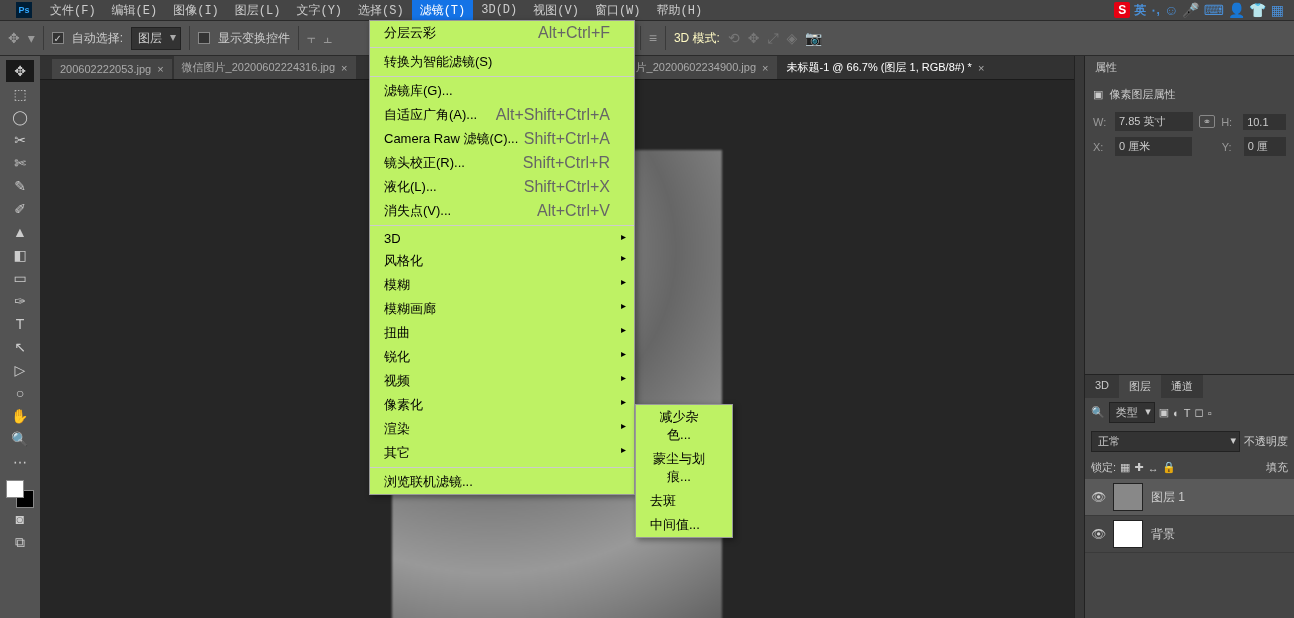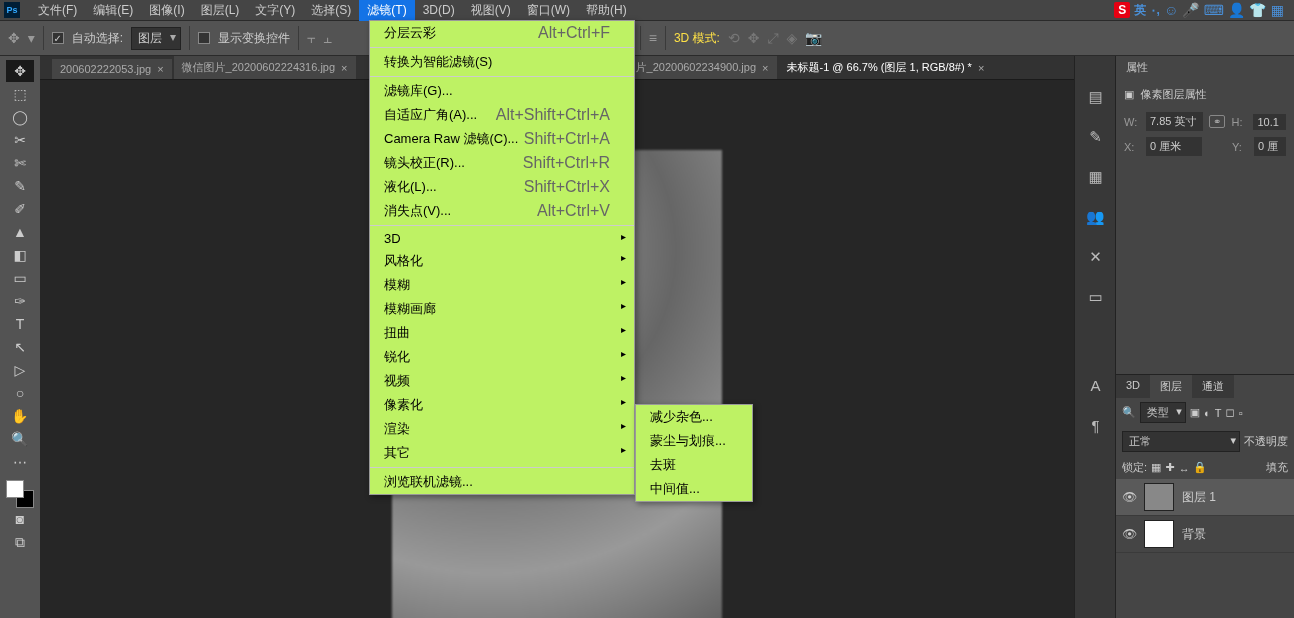--- a/index.html
+++ b/index.html
@@ -1,19 +1,19 @@
 <!DOCTYPE html>
 <html><head>
 <meta charset="utf-8">
 <style>
 * { margin: 0; padding: 0; box-sizing: border-box; font-family: "Microsoft YaHei", sans-serif; }
 body { background: #323232; color: #ccc; font-size: 12px; width: 1294px; height: 618px; overflow: hidden; position: relative; }
-.menubar { background: #454545; height: 20px; display: flex; align-items: center; padding-left: 4px; }
+.menubar { background: #454545; height: 20px; display: flex; align-items: center; padding-left: 16px; }
 .ps-icon { width: 16px; height: 16px; background: #001e36; color: #31a8ff; font-size: 9px; font-weight: bold; display: flex; align-items: center; justify-content: center; margin-right: 10px; }
-.menu-item { padding: 2px 8px; cursor: default; }
+.menu-item { padding: 2px 8px; cursor: default; font-family: Liberation Mono, monospace; }
 .menu-item.active { background: #1473e6; color: #fff; }
 .ime-icons { margin-left: auto; display: flex; gap: 4px; align-items: center; padding-right: 10px; }
 .ime-s { background: #e60012; color: #fff; width: 16px; height: 16px; display: flex; align-items: center; justify-content: center; font-weight: bold; border-radius: 2px; }
 .ime-txt { color: #4a90d9; font-weight: bold; }
 .ime-ico { color: #4a90d9; font-size: 14px; }
 .optbar { background: #535353; height: 36px; display: flex; align-items: center; border-bottom: 1px solid #2a2a2a; border-top: 1px solid #2a2a2a; padding-left: 8px; gap: 8px; }
 .optbar .divider { width: 1px; height: 24px; background: #3a3a3a; }
 .checkbox { width: 12px; height: 12px; border: 1px solid #888; display: inline-flex; align-items: center; justify-content: center; background: #333; }
 .checkbox.checked::after { content: "✓"; font-size: 10px; color: #ccc; }
 .select { background: #333; border: 1px solid #222; padding: 2px 18px 2px 6px; position: relative; }
@@ -32,22 +32,22 @@
 .canvas-area { position: absolute; left: 40px; right: 220px; top: 80px; bottom: 0; background: #262626; display: flex; align-items: flex-start; justify-content: center; }
 .canvas { width: 330px; height: 500px; background: #888; margin-top: 70px; background-image: radial-gradient(circle at 30% 20%, #aaa 0%, #666 40%, #999 70%, #555 100%), radial-gradient(circle at 70% 60%, #bbb 0%, transparent 50%); filter: blur(1px); }
 .dropdown { position: absolute; background: #bef264; color: #000; border: 1px solid #999; box-shadow: 2px 2px 6px rgba(0,0,0,.4); font-size: 13px; z-index: 100; }
 .dd-main { left: 369px; top: 20px; width: 266px; }
 .dd-item { padding: 3px 24px 3px 14px; display: flex; justify-content: space-between; position: relative; }
 .dd-item.hl { background: #1473e6; color: #fff; }
 .dd-sep { height: 1px; background: #ccc; margin: 2px 0; }
 .dd-sub::after { content: "▸"; position: absolute; right: 8px; font-size: 10px; }
 .dd-item.hl.dd-sub::after { color: #fff; }
 .dd-shortcut { color: #666; font-size: 16px; }
-.dd-submenu { left: 635px; top: 404px; width: 118px; text-align: center; }
-.right-panels { position: absolute; right: 0; top: 56px; width: 179px; bottom: 0; background: #454545; border-left: 1px solid #222; }
+.dd-submenu { left: 635px; top: 404px; width: 98px; text-align: center; }
+.right-panels { position: absolute; right: 0; top: 56px; width: 210px; bottom: 0; background: #454545; border-left: 1px solid #222; }
 .panel-strip { position: absolute; right: 178px; top: 56px; width: 42px; bottom: 0; background: #383838; border-left: 1px solid #222; display: flex; flex-direction: column; align-items: center; padding-top: 30px; gap: 18px; }
 .strip-ico { width: 22px; height: 22px; color: #bbb; display: flex; align-items: center; justify-content: center; font-size: 15px; }
 .panel-tab { background: #383838; padding: 4px 10px; display: inline-block; font-size: 11px; }
 .panel-tab.active { background: #454545; }
 .panel-body { padding: 8px; font-size: 11px; }
 .prop-row { display: flex; align-items: center; gap: 6px; margin-bottom: 6px; }
 .prop-row .lbl { color: #999; width: 16px; }
 .prop-row .val { background: #333; padding: 2px 4px; flex: 1; }
 .layers-panel { position: absolute; bottom: 0; left: 0; right: 0; height: 244px; background: #454545; border-top: 1px solid #222; }
 .layers-tabs { display: flex; }
@@ -103,21 +103,21 @@
   <span>显示变换控件</span>
   <div class="divider"></div>
   <span class="opt-icon">⫟</span>
   <span class="opt-icon">⫠</span>
   <div class="divider" style="margin-left:260px"></div>
   <span class="opt-icon">⟊</span>
   <span class="opt-icon">⟐</span>
   <div class="divider"></div>
   <span class="opt-icon">≡</span>
   <div class="divider"></div>
-  <span style="color:#fde047">3D 模式:</span>
+  <span style="color:#fef9c3">3D 模式:</span>
   <span class="opt-icon" style="color:#777">⟲</span>
   <span class="opt-icon" style="color:#777">✥</span>
   <span class="opt-icon" style="color:#777">⤢</span>
   <span class="opt-icon" style="color:#777">◈</span>
   <span class="opt-icon" style="color:#777">📷</span>
 </div>
 
 <div class="tabbar">
   <div class="tab">
       <span>200602222053.jpg</span>

